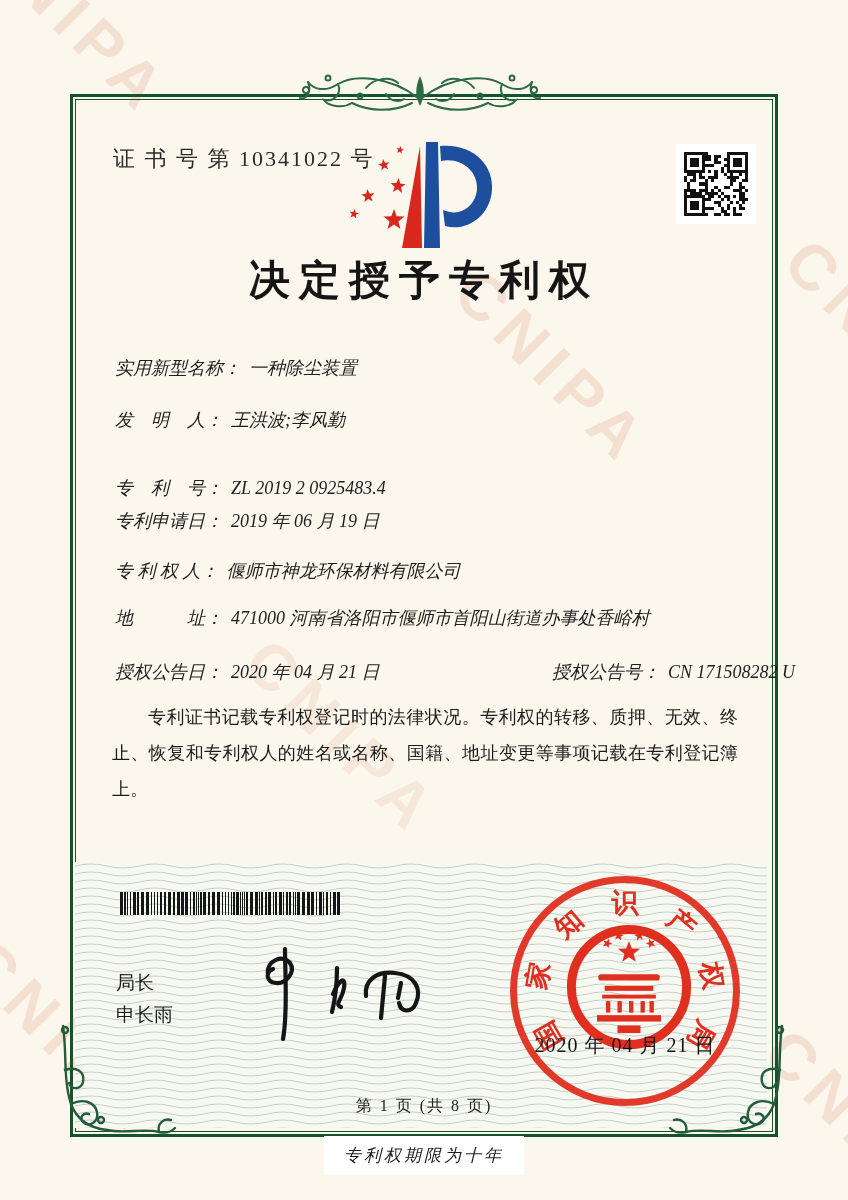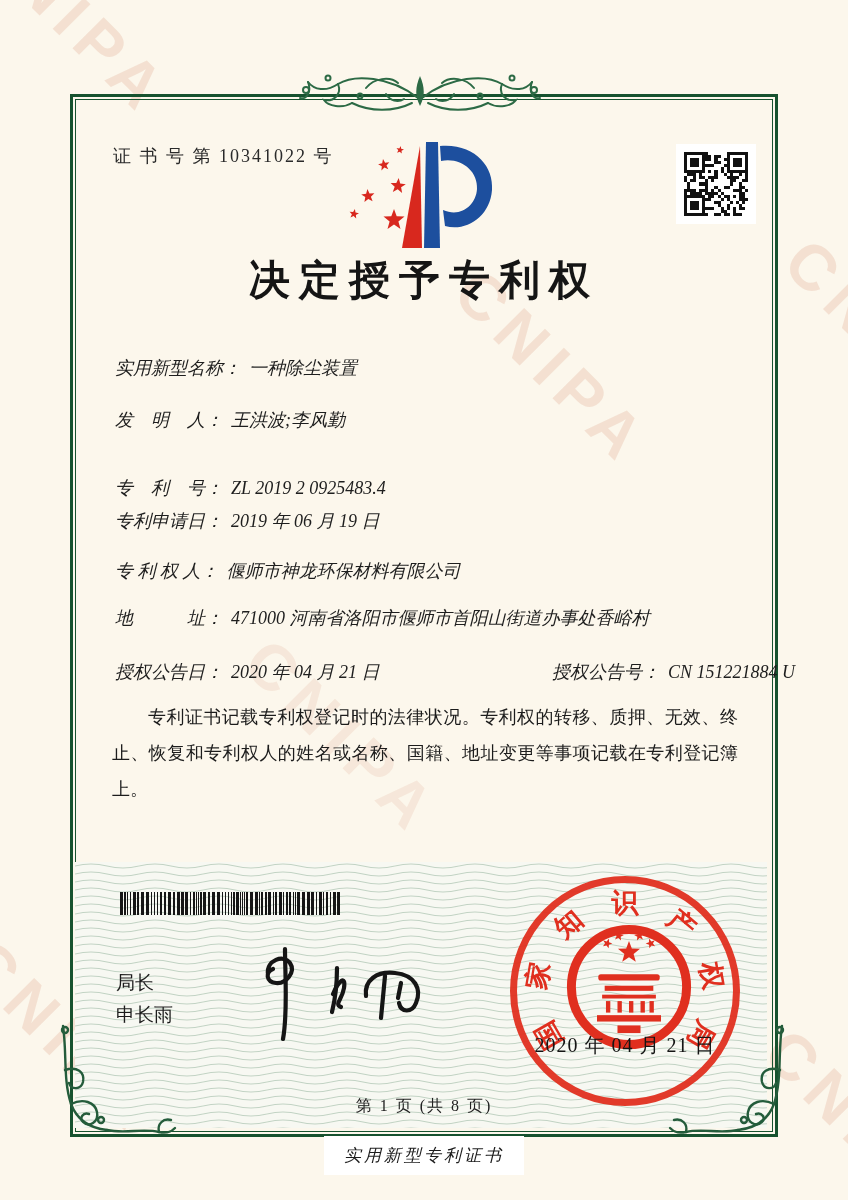--- a/index.html
+++ b/index.html
@@ -8,21 +8,21 @@
   .abs{position:absolute;}
   
   .wm{position:absolute;font-family:"Liberation Sans","DejaVu Sans",sans-serif;
       font-weight:bold;font-size:64px;letter-spacing:10px;color:rgba(236,205,188,0.55);
       transform:rotate(45deg);pointer-events:none;white-space:nowrap;}
   
   .frame-outer{position:absolute;left:70px;top:94px;width:702px;height:1037px;
                border:3px solid #17522f;}
   .frame-inner{position:absolute;left:2px;top:2px;right:2px;bottom:2px;border:1px solid #17522f;}
   
-  .cert-no{position:absolute;left:113px;top:144px;font-size:18px;letter-spacing:2px;color:#2a2a2a;}
+  .cert-no{position:absolute;left:113px;top:144px;font-size:22px;letter-spacing:2px;color:#2a2a2a;}
   .title{position:absolute;left:0;top:253px;width:848px;text-align:center;
          font-size:41px;font-weight:bold;letter-spacing:9px;color:#151515;}
   .qr-box{position:absolute;left:676px;top:144px;width:80px;height:80px;background:#fff;}
   .qr-box svg{position:absolute;left:8px;top:8px;}
   
   .row{position:absolute;left:115px;font-size:18px;color:#1e1e1e;white-space:nowrap;}
   .flabel{display:inline-block;font-style:italic;}
   .fvalue{margin-left:8px;font-style:italic;}
   .grant2{position:absolute;left:437px;top:0;}
   
@@ -383,21 +383,21 @@
 </div>
 <div class="row" style="top:559px">
   <span class="flabel">专 利 权 人：</span><span class="fvalue">偃师市神龙环保材料有限公司</span>
 </div>
 <div class="row" style="top:606px">
   <span class="flabel">地　　　址：</span><span class="fvalue">471000 河南省洛阳市偃师市首阳山街道办事处香峪村</span>
 </div>
 <div class="row" style="top:660px">
   <span class="flabel">授权公告日：</span><span class="fvalue">2020 年 04 月 21 日</span>
   <span class="grant2">
-    <span class="flabel">授权公告号：</span><span class="fvalue">CN 151221884 U</span>
+    <span class="flabel">授权公告号：</span><span class="fvalue">CN 171508282 U</span>
   </span>
 </div>
 
 <div class="body-text">
   <p>专利证书记载专利权登记时的法律状况。专利权的转移、质押、无效、终止、恢复和专利权人的姓名或名称、国籍、地址变更等事项记载在专利登记簿上。</p>
 </div>
 
 <div class="barcode" id="barcode">
     <div style="width: 3px; margin-right: 1px;"></div>
     <div style="width: 2px; margin-right: 1px;"></div>
@@ -506,14 +506,14 @@
     <div class="seal-char" style="transform: translate(-50%, -50%) rotate(-40deg) translateY(-88px);">知</div>
     <div class="seal-char" style="transform: translate(-50%, -50%) rotate(0deg) translateY(-88px);">识</div>
     <div class="seal-char" style="transform: translate(-50%, -50%) rotate(40deg) translateY(-88px);">产</div>
     <div class="seal-char" style="transform: translate(-50%, -50%) rotate(80deg) translateY(-88px);">权</div>
     <div class="seal-char" style="transform: translate(-50%, -50%) rotate(120deg) translateY(-88px);">局</div>
   </div>
 <div class="seal-date">2020 年 04 月 21 日</div>
 
 <div class="page-num">第 1 页 (共 8 页)</div>
 <div class="cont-note">
-  <span>实用新型专利证书</span>
+  <span>专利权期限为十年</span>
 </div>
 
 </body></html>

